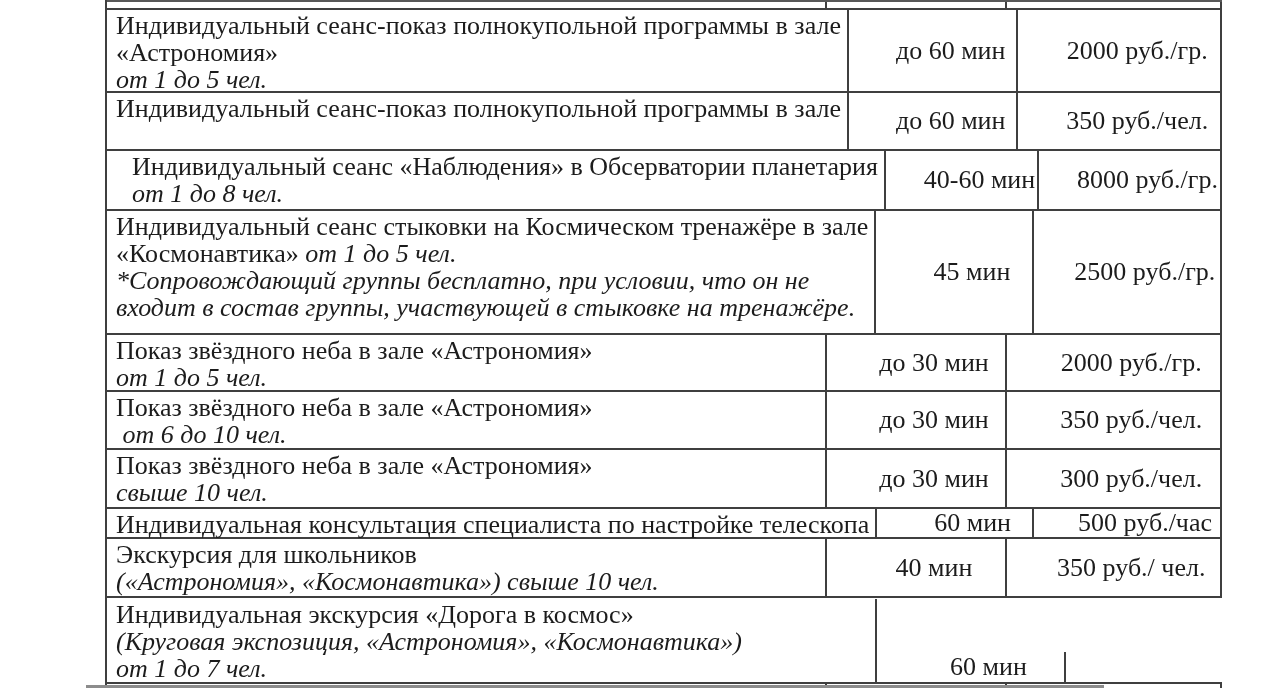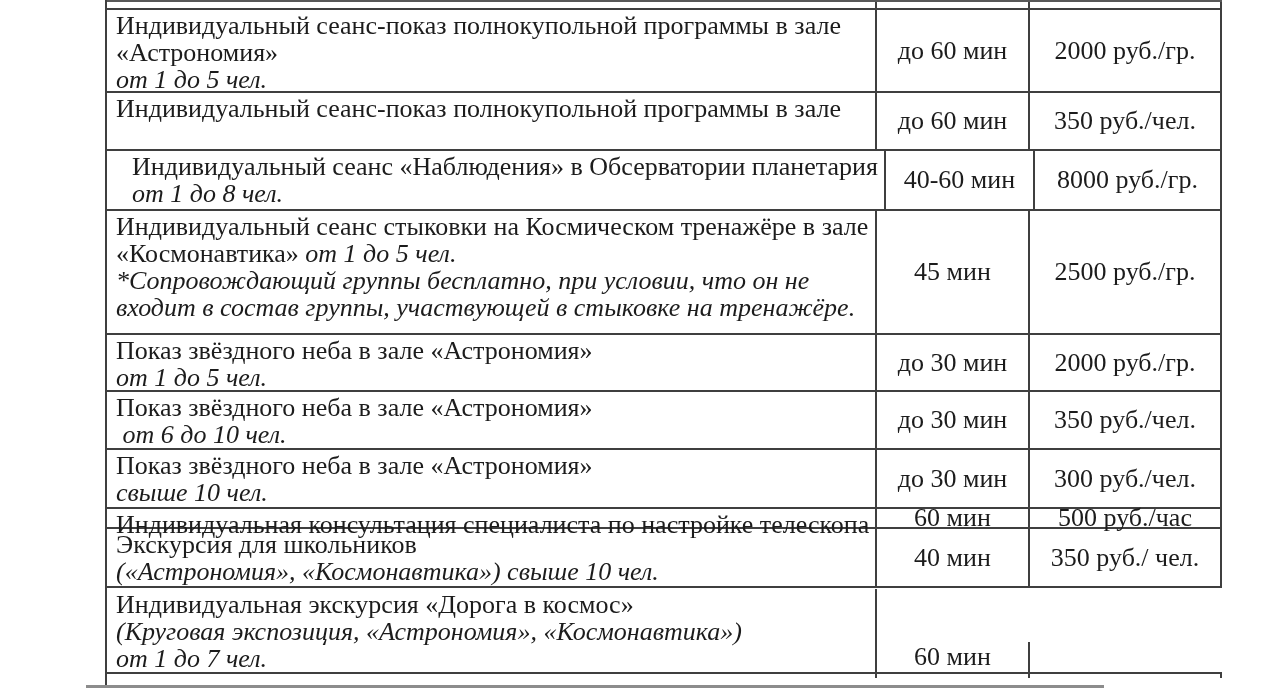--- a/index.html
+++ b/index.html
@@ -18,20 +18,21 @@
     box-sizing:border-box;
     border-left:2px solid #3f3f3f;
     display:flex;
     flex-direction:column;
   }
   .row{
     display:flex;
     flex:0 0 auto;
     box-sizing:border-box;
     border-bottom:2px solid #3f3f3f;
+    gap:36px;
   }
   .row.sliver-top{height:10px;border-top:2px solid #585858;}
   .row.sliver-bottom{height:4px;border-bottom:none;}
   .cell{
     box-sizing:border-box;
     border-right:2px solid #3f3f3f;
     overflow:visible;
   }
   .desc{
     width:770px;
@@ -124,21 +125,21 @@
           <div class="cell price">350 руб./чел.</div>
         </div>
         <div class="row" style="height: 59px;">
           <div class="cell desc">
             <div class="line"><span class="seg">Показ звёздного неба в зале «Астрономия»</span></div>
             <div class="line"><span class="seg italic">свыше 10 чел.</span></div>
           </div>
           <div class="cell dur">до 30 мин</div>
           <div class="cell price">300 руб./чел.</div>
         </div>
-        <div class="row" style="height: 20px;">
+        <div class="row" style="height: 30px;">
           <div class="cell desc">
             <div class="line"><span class="seg">Индивидуальная консультация специалиста по настройке телескопа</span></div>
           </div>
           <div class="cell dur">60 мин</div>
           <div class="cell price">500 руб./час</div>
         </div>
         <div class="row" style="height: 59px;">
           <div class="cell desc">
             <div class="line"><span class="seg">Экскурсия для школьников</span></div>
             <div class="line"><span class="seg italic">(«Астрономия», «Космонавтика») свыше 10 чел.</span></div>

